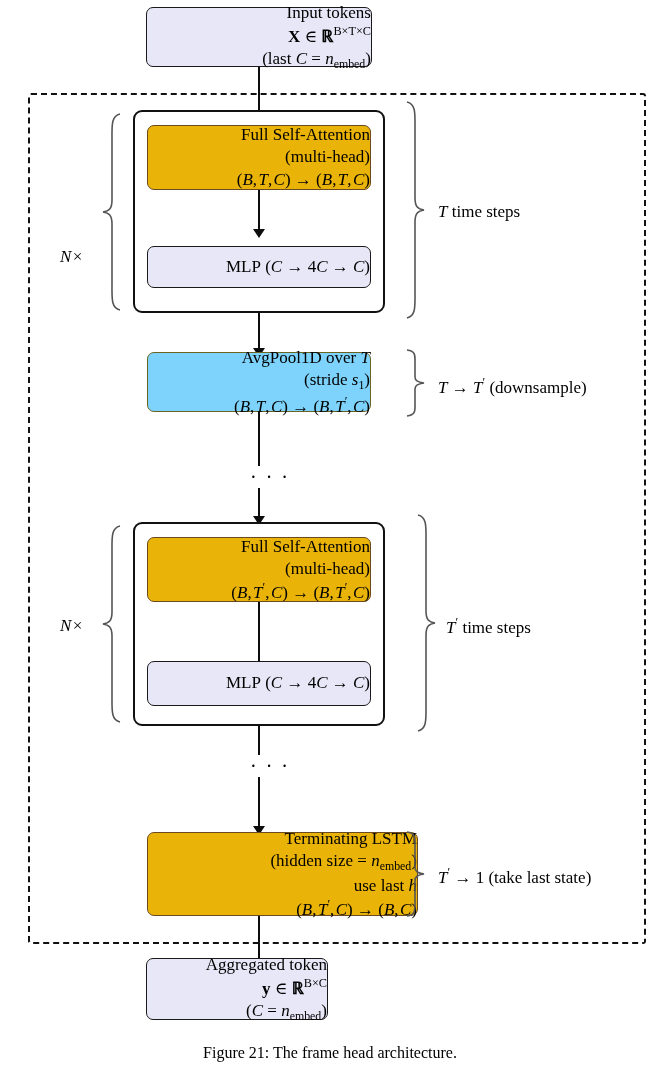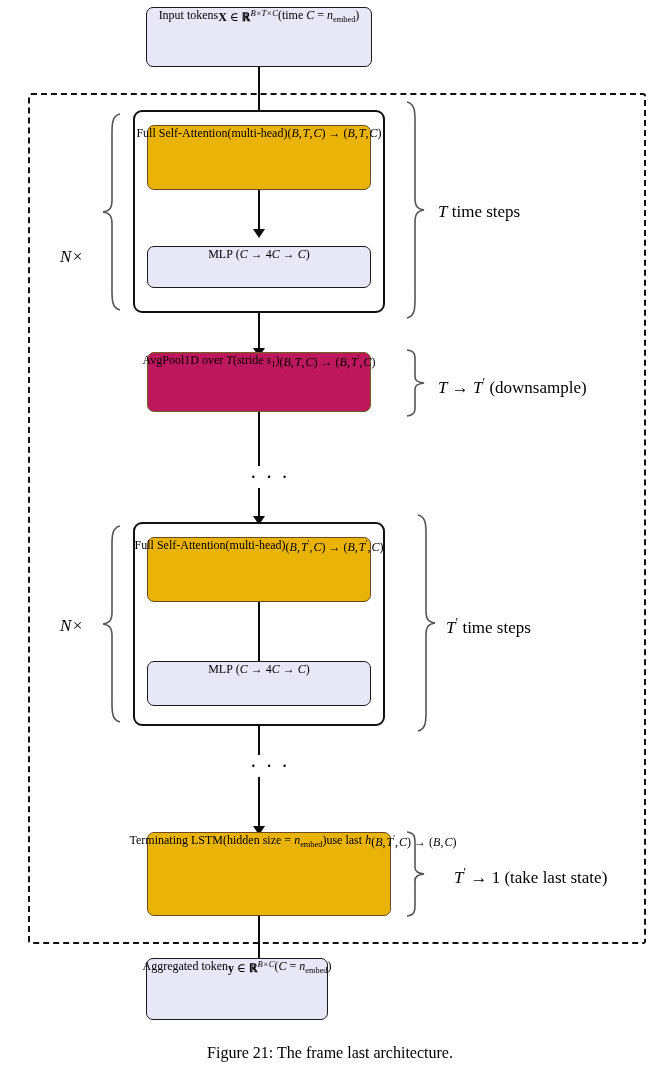--- a/index.html
+++ b/index.html
@@ -22,32 +22,32 @@
     width: 660px; height: 1067px;
   }
 
   
   .box {
     position: absolute;
     box-sizing: border-box;
     border: 1.6px solid #1a1a1a;
     border-radius: 7px;
     display: flex;
-    flex-direction: row;
-    align-items: flex-start;
+    flex-direction: column;
+    align-items: flex-end;
     justify-content: center;
     text-align: center;
     line-height: 1.30;
-    font-size: 12px;
+    font-size: 17px;
   }
   .box .ln { display: block; white-space: nowrap; }
 
   .fill-blue   { background: #e7e7f7; border-color: #1a1a1a; }
   .fill-orange { background: #eab308; border-color: #6b4a22; }
-  .fill-yellow { background: #be185d; border-color: #6b6320; }
+  .fill-yellow { background: #7dd3fc; border-color: #6b6320; }
   .fill-none   { background: #ffffff; border-color: #111111; border-width: 2px; }
 
   
   .dashed-region {
     position: absolute;
     box-sizing: border-box;
     border: 2px dashed #111111;
     border-radius: 3px;
     background: transparent;
   }
@@ -84,42 +84,42 @@
     position: absolute;
     font-size: 17px;
     white-space: nowrap;
     line-height: 1;
   }
 
   
   .mi  { font-style: italic; font-family: "Liberation Serif", serif; }
   .mb  { font-weight: bold; font-family: "Liberation Serif", serif; }
   .mbb { font-weight: bold; font-family: "Liberation Serif", serif; }
-  .sup { font-size: 0.72em; vertical-align: super; font-style: italic; }
+  .sup { font-size: 0.72em; vertical-align: super; }
   .supn{ font-size: 0.72em; vertical-align: super; }
   .sub { font-size: 0.70em; vertical-align: sub; }
   .subtxt { font-size: 0.70em; vertical-align: sub; font-style: normal; }
   .up  { font-style: normal; }
 
   .caption {
     position: absolute;
     width: 660px;
     text-align: center;
     font-size: 16px;
   }
 </style>
 </head>
 <body>
 
 <div class="stage">
 
   <div class="box fill-blue" style="left:146px; top:7px; width:226px; height:60px;">
     <span class="ln">Input tokens</span>
     <span class="ln"><span class="mb">X</span> <span class="up">∈</span> <span class="mbb">ℝ</span><span class="sup">B×T×C</span></span>
-    <span class="ln"><span class="up">(time </span><span class="mi">C</span> <span class="up">=</span> <span class="mi">n</span><span class="subtxt">embed</span><span class="up">)</span></span>
+    <span class="ln"><span class="up">(last </span><span class="mi">C</span> <span class="up">=</span> <span class="mi">n</span><span class="subtxt">embed</span><span class="up">)</span></span>
   </div>
 
   <div class="vline" style="left:258px; top:67px; height:61px;"></div>
   <div class="arrowhead" style="left:253px; top:120px;"></div>
 
   <div class="dashed-region" style="left:28px; top:93px; width:618px; height:851px;"></div>
 
   <div class="box fill-none" style="left:133px; top:110px; width:252px; height:203px; border-radius:9px;"></div>
 
   <div class="box fill-orange" style="left:147px; top:125px; width:224px; height:65px;">
@@ -194,38 +194,38 @@
     <svg width="22" height="220" viewBox="0 0 22 220">
       <path d="M2 2 C11 4 10 14 10 28 L10 98 C10 107 13 109 19 110 C13 111 10 113 10 122 L10 192 C10 206 11 216 2 218" fill="none" stroke="#555555" stroke-width="1.6"></path>
     </svg>
   </div>
   <div class="brace-label" style="left:446px; top:616px;"><span class="mi">T</span><span class="supn">′</span>&nbsp;time steps</div>
 
   <div class="vline" style="left:258px; top:726px; height:108px;"></div>
   <div class="dots" style="left:245px; top:755px;">· · ·</div>
   <div class="arrowhead" style="left:253px; top:826px;"></div>
 
-  <div class="box fill-orange" style="left:147px; top:832px; width:244px; height:84px;padding-left:48px;">
+  <div class="box fill-orange" style="left:147px; top:832px; width:271px; height:84px;padding-left:48px;">
     <span class="ln">Terminating LSTM</span>
     <span class="ln">(hidden size = <span class="mi">n</span><span class="subtxt">embed</span>)</span>
     <span class="ln">use last <span class="mi">h</span></span>
     <span class="ln">(<span class="mi">B</span>, <span class="mi">T</span><span class="supn">′</span>, <span class="mi">C</span>) → (<span class="mi">B</span>, <span class="mi">C</span>)</span>
   </div>
 
   <div class="brace" style="left:405px; top:830px;">
     <svg width="22" height="88" viewBox="0 0 22 88">
       <path d="M2 2 C11 3 10 9 10 17 L10 37 C10 42 13 43 19 44 C13 45 10 46 10 51 L10 71 C10 79 11 85 2 86" fill="none" stroke="#555555" stroke-width="1.6"></path>
     </svg>
   </div>
-  <div class="brace-label" style="left:438px; top:866px;margin-left:16px;"><span class="mi">T</span><span class="supn">′</span> → 1&nbsp;(take last state)</div>
+  <div class="brace-label" style="left:438px; top:866px;"><span class="mi">T</span><span class="supn">′</span> → 1&nbsp;(take last state)</div>
 
   <div class="vline" style="left:258px; top:916px; height:52px;"></div>
   <div class="arrowhead" style="left:253px; top:961px;"></div>
 
   <div class="box fill-blue" style="left:146px; top:958px; width:182px; height:62px;">
     <span class="ln">Aggregated token</span>
     <span class="ln"><span class="mb">y</span> <span class="up">∈</span> <span class="mbb">ℝ</span><span class="sup">B×C</span></span>
     <span class="ln">(<span class="mi">C</span> = <span class="mi">n</span><span class="subtxt">embed</span>)</span>
   </div>
 
-  <div class="caption" style="left:0; top:1044px;">Figure 21: The frame last architecture.</div>
+  <div class="caption" style="left:0; top:1044px;">Figure 21: The frame head architecture.</div>
 
 </div>
 
 </body></html>

